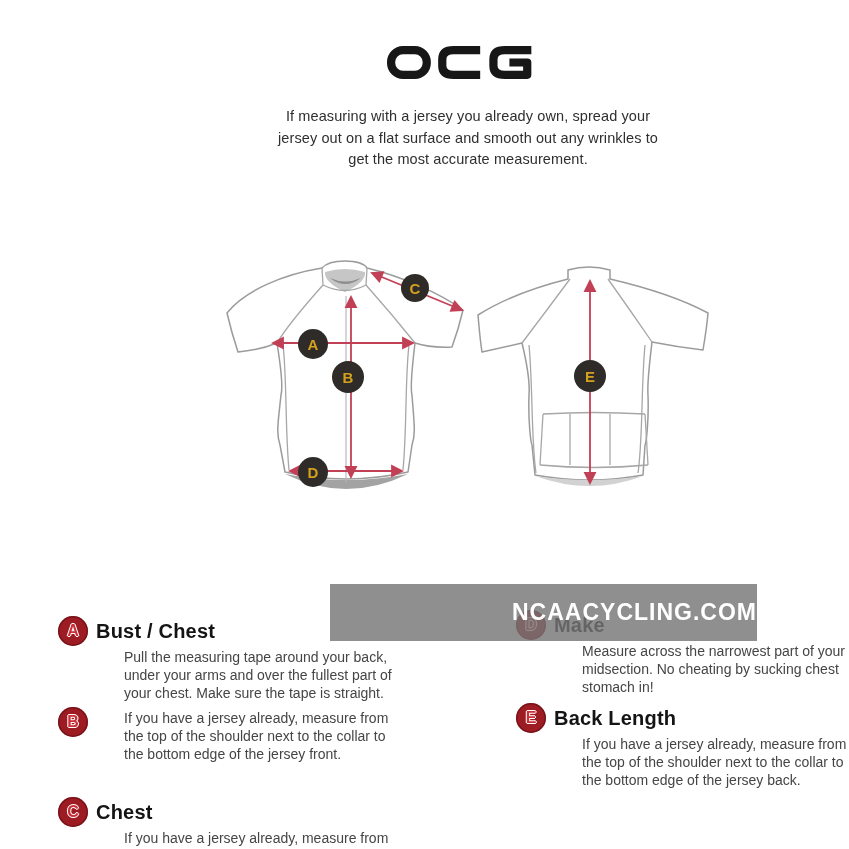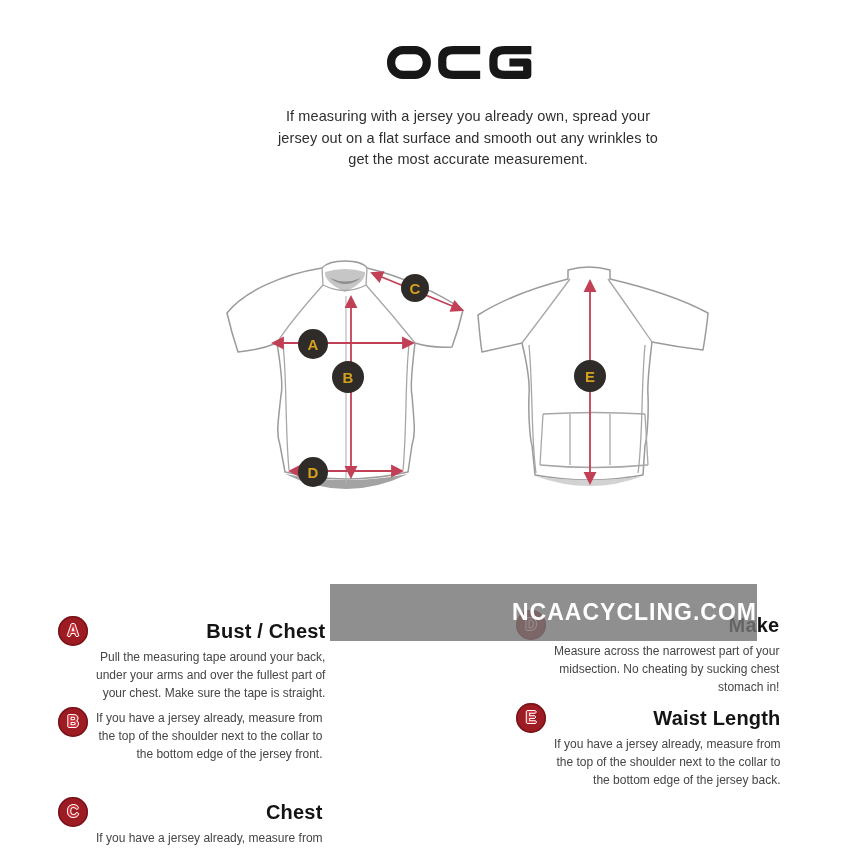--- a/index.html
+++ b/index.html
@@ -32,23 +32,23 @@
   }
   
   .sec{position:absolute;display:flex;align-items:flex-start;width:420px;}
   .badge{
     flex:0 0 auto;width:30px;height:30px;border-radius:50%;
     display:flex;align-items:center;justify-content:center;
     font-weight:bold;font-size:16px;
     text-shadow:-1px 0 0 #fff,1px 0 0 #fff,0 -1px 0 #fff,0 1px 0 #fff;
     box-shadow:inset 0 0 0 1.5px rgba(90,10,15,.55);
   }
-  .sec-text{margin-left:8px;text-align:right;}
+  .sec-text{margin-left:8px;}
   .sec-title{font-weight:bold;font-size:20px;line-height:30px;color:#141414;letter-spacing:.2px;}
-  .sec-body{margin-top:2px;font-size:12px;line-height:18px;color:#454545;white-space:pre-line;}
+  .sec-body{margin-top:2px;font-size:14px;line-height:18px;color:#454545;white-space:pre-line;margin-left:28px;}
   .col-left{left:58px;}
   .col-right{left:516px;}
   #sec-a{top:616px;}
   #sec-b{top:707px;}
   #sec-c{top:797px;}
   #sec-d{top:610px;}
   #sec-e{top:703px;}
 </style>
 </head>
 <body>
@@ -227,21 +227,21 @@
       <div class="sec-title">Make</div>
       <div class="sec-body">Measure across the narrowest part of your
 midsection. No cheating by sucking chest
 stomach in!</div>
     </div>
   </div>
 
   <div class="sec col-right" id="sec-e">
     <div class="badge" style="background:#9d1c23;color:#cb2f37;" title="Back Length">E</div>
     <div class="sec-text">
-      <div class="sec-title">Waist Length</div>
+      <div class="sec-title">Back Length</div>
       <div class="sec-body">If you have a jersey already, measure from
 the top of the shoulder next to the collar to
 the bottom edge of the jersey back.</div>
     </div>
   </div>
 
   <div class="watermark" style="background:rgba(118,118,118,0.82);color:#ffffff;">
     <span>NCAACYCLING.COM</span>
   </div>
 

